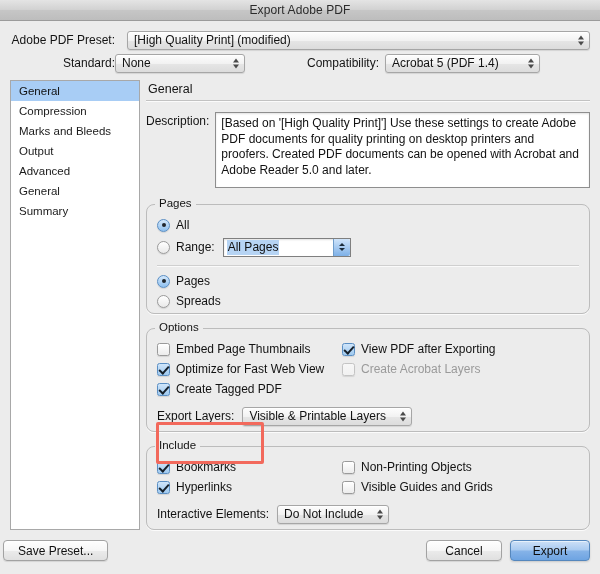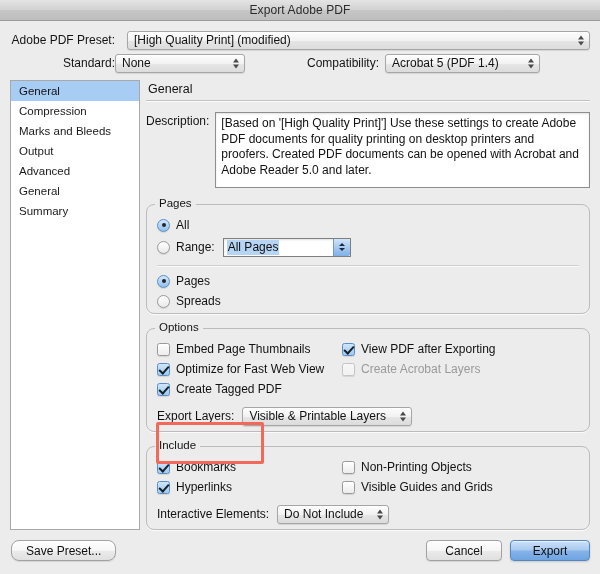--- a/index.html
+++ b/index.html
@@ -313,18 +313,18 @@
             </span>
         </span>
       </div>
     </div>
 
   </div>
 
   <div class="redbox" style="left: 156px; top: 422px; width: 108px; height: 42px; border-color: rgb(242, 105, 92);"></div>
 
   <div class="footer">
-    <span class="btn" style="position:absolute;left:11px;top:6px;border-radius:8px;">Save Preset...</span>
+    <span class="btn" style="position:absolute;left:3px;top:6px;">Save Preset...</span>
     <span class="btn" style="position:absolute;left:426px;top:6px;width:76px;">Cancel</span>
     <span class="btn primary" style="position:absolute;left:510px;top:6px;width:80px;">Export</span>
   </div>
 
 </div>
 
 </body></html>

